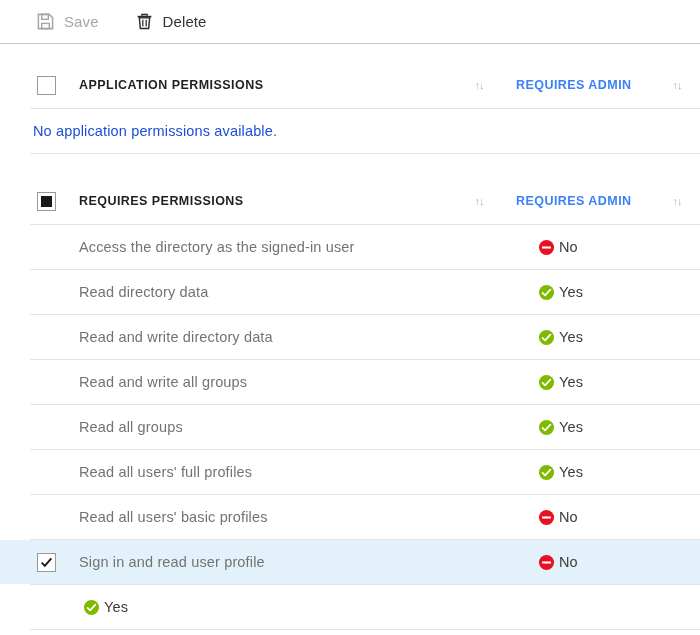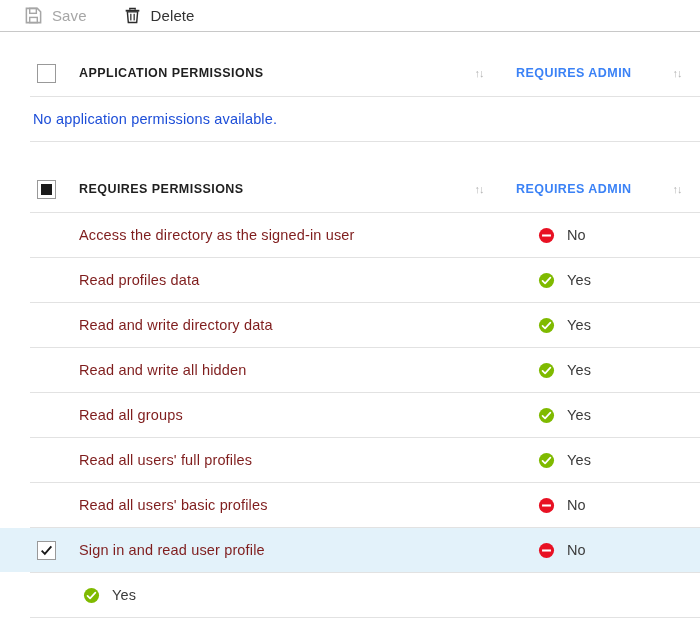--- a/index.html
+++ b/index.html
@@ -10,25 +10,25 @@
     width: 700px;
     height: 635px;
     background: #ffffff;
     font-family: "Liberation Sans", sans-serif;
     color: #333333;
     overflow: hidden;
   }
 
   
   .toolbar {
-    height: 32px;
+    height: 44px;
     box-sizing: border-box;
     display: flex;
     align-items: center;
-    padding-left: 24px;
+    padding-left: 36px;
     border-bottom: 1px solid #c8c8c8;
     background: #ffffff;
   }
   .tb-btn {
     display: flex;
     align-items: center;
     gap: 9px;
     margin-right: 36px;
     cursor: pointer;
     user-select: none;
@@ -103,21 +103,21 @@
     height: 13px;
   }
   .checkbox[data-state="indeterminate"] .inner-square { display: block; }
   .checkbox[data-state="checked"] .tick { display: block; }
 
   
   .col-name {
     flex: 1 1 auto;
     min-width: 0;
     font-size: 14.5px;
-    color: #7f1d1d;
+    color: #737373;
     letter-spacing: .15px;
     white-space: nowrap;
     overflow: hidden;
     text-overflow: ellipsis;
   }
   .col-name.headline {
     font-size: 12.5px;
     font-weight: bold;
     letter-spacing: .45px;
     color: #1f1f1f;
@@ -149,21 +149,21 @@
     letter-spacing: .45px;
     color: #3b82f6;
     justify-content: flex-start;
     padding-left: 4px;
   }
   .col-admin-value {
     flex: 0 0 150px;
     width: 150px;
     display: flex;
     align-items: center;
-    gap: 12px;
+    gap: 4px;
     padding-left: 4px;
     font-size: 14.5px;
     color: #3b3b3b;
     font-weight: normal;
     letter-spacing: .15px;
   }
   .status-glyph {
     width: 17px;
     height: 17px;
     flex: 0 0 17px;
@@ -286,21 +286,21 @@
   </div>
 
   <div>
     <div class="row">
       <div class="cb-cell">
         <span class="checkbox" data-state="unchecked" style="visibility: hidden;">
           
           
         </span>
       </div>
-      <div class="col-name indent">Read profiles data</div>
+      <div class="col-name indent">Read directory data</div>
       <div class="col-admin-value">
         <svg class="status-glyph yes-glyph" viewBox="0 0 18 18">
           <circle cx="9" cy="9" r="8" fill="#7FBA00"></circle>
           <path d="M4.8 9.3 L7.5 12 L13.1 5.9" fill="none" stroke="#ffffff" stroke-width="1.8" stroke-linecap="round" stroke-linejoin="round"></path>
         </svg>
 
         <span>Yes</span>
       </div>
     </div>
     <div class="rule"></div>
@@ -328,21 +328,21 @@
   </div>
 
   <div>
     <div class="row">
       <div class="cb-cell">
         <span class="checkbox" data-state="unchecked" style="visibility: hidden;">
           
           
         </span>
       </div>
-      <div class="col-name indent">Read and write all hidden</div>
+      <div class="col-name indent">Read and write all groups</div>
       <div class="col-admin-value">
         <svg class="status-glyph yes-glyph" viewBox="0 0 18 18">
           <circle cx="9" cy="9" r="8" fill="#7FBA00"></circle>
           <path d="M4.8 9.3 L7.5 12 L13.1 5.9" fill="none" stroke="#ffffff" stroke-width="1.8" stroke-linecap="round" stroke-linejoin="round"></path>
         </svg>
 
         <span>Yes</span>
       </div>
     </div>
     <div class="rule"></div>

